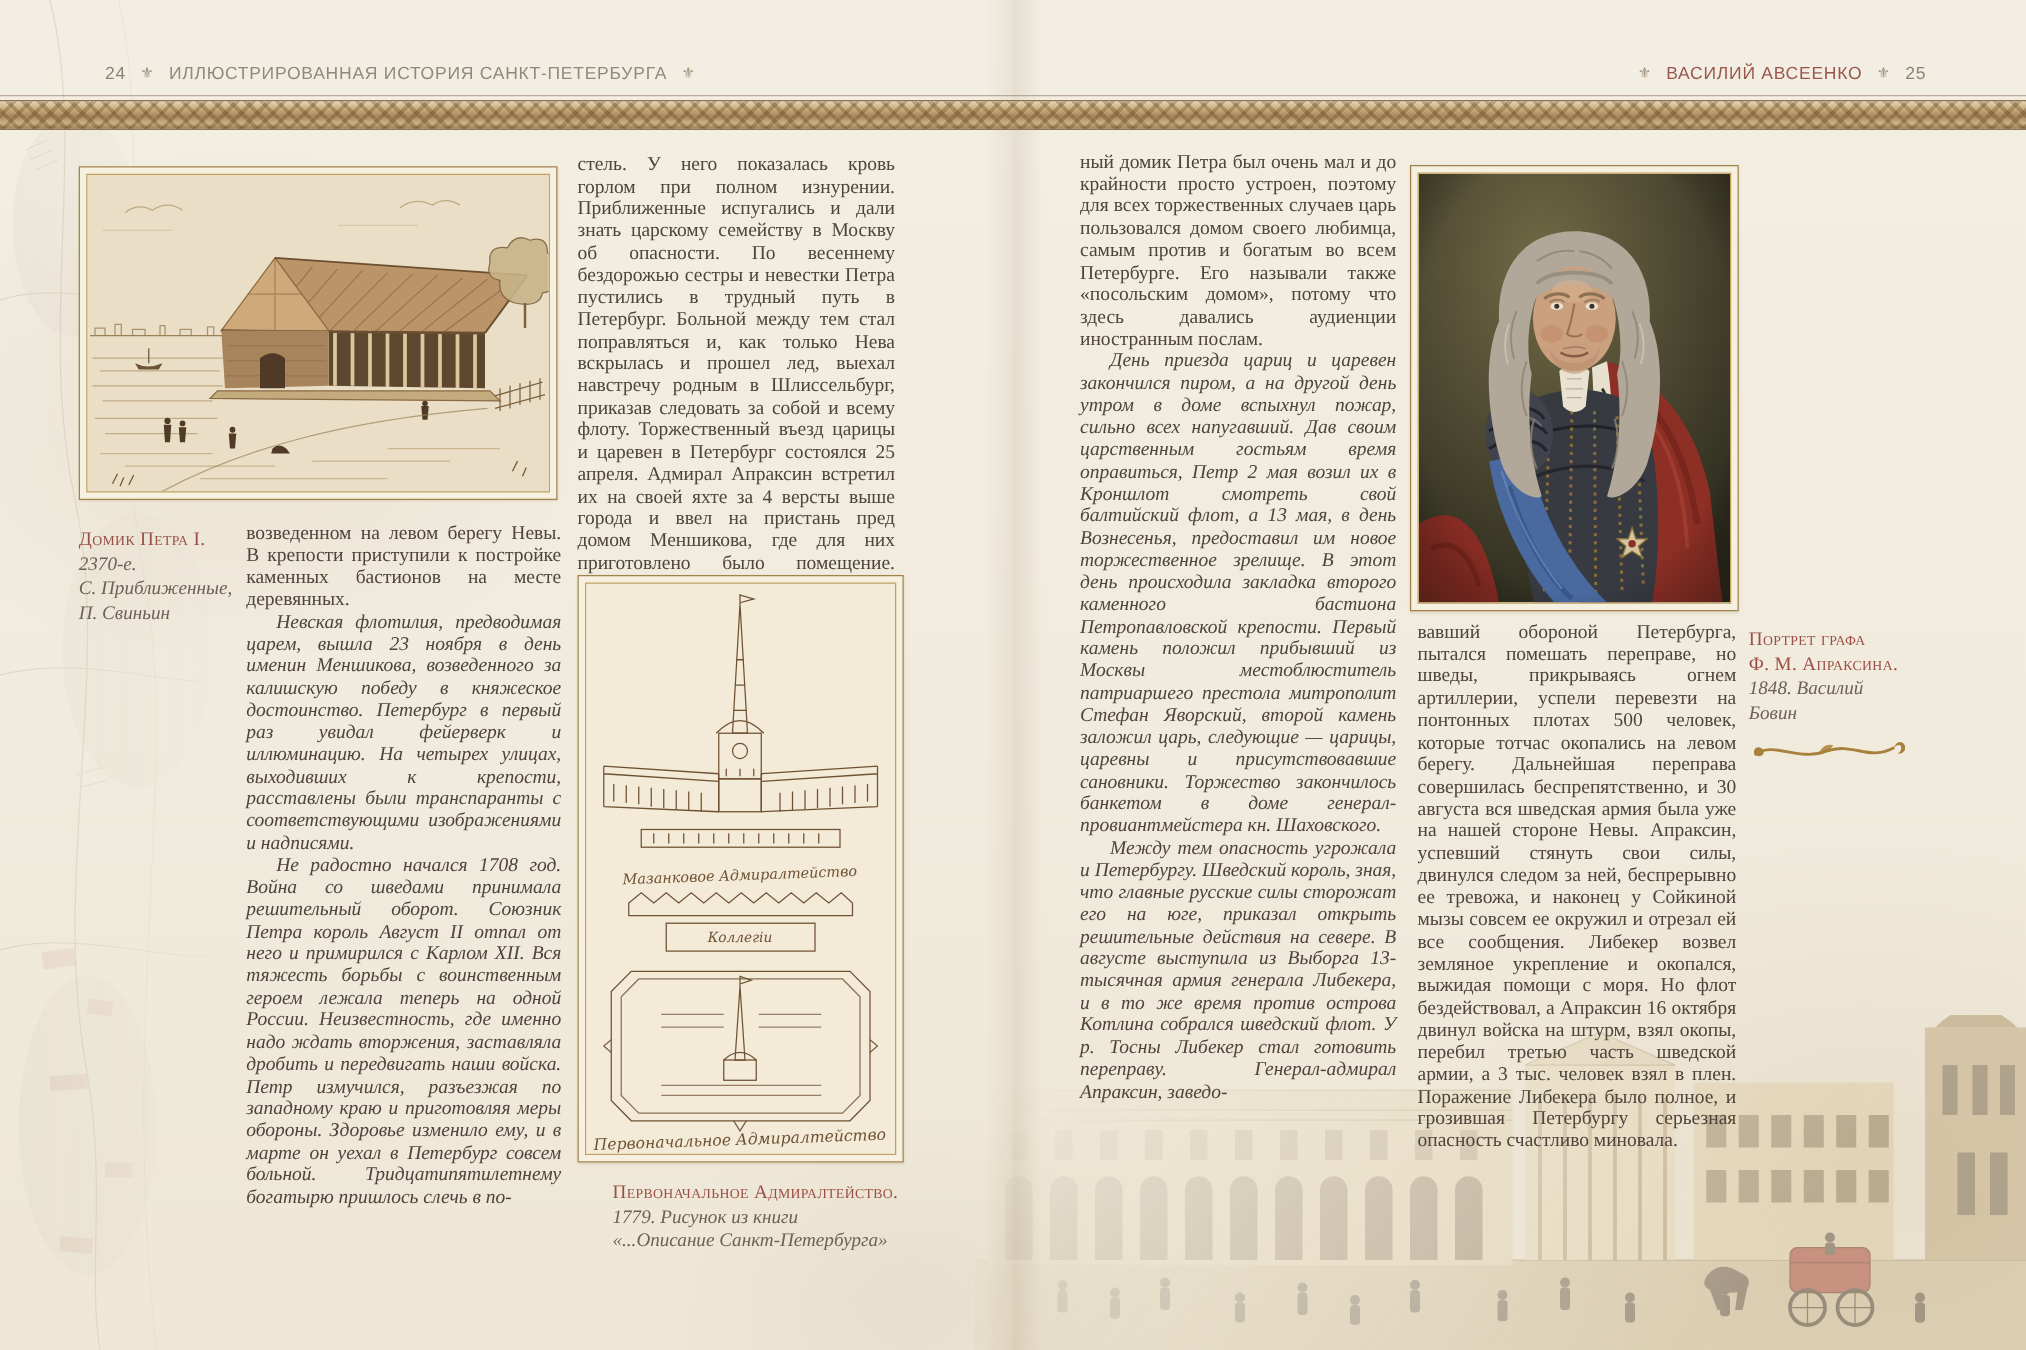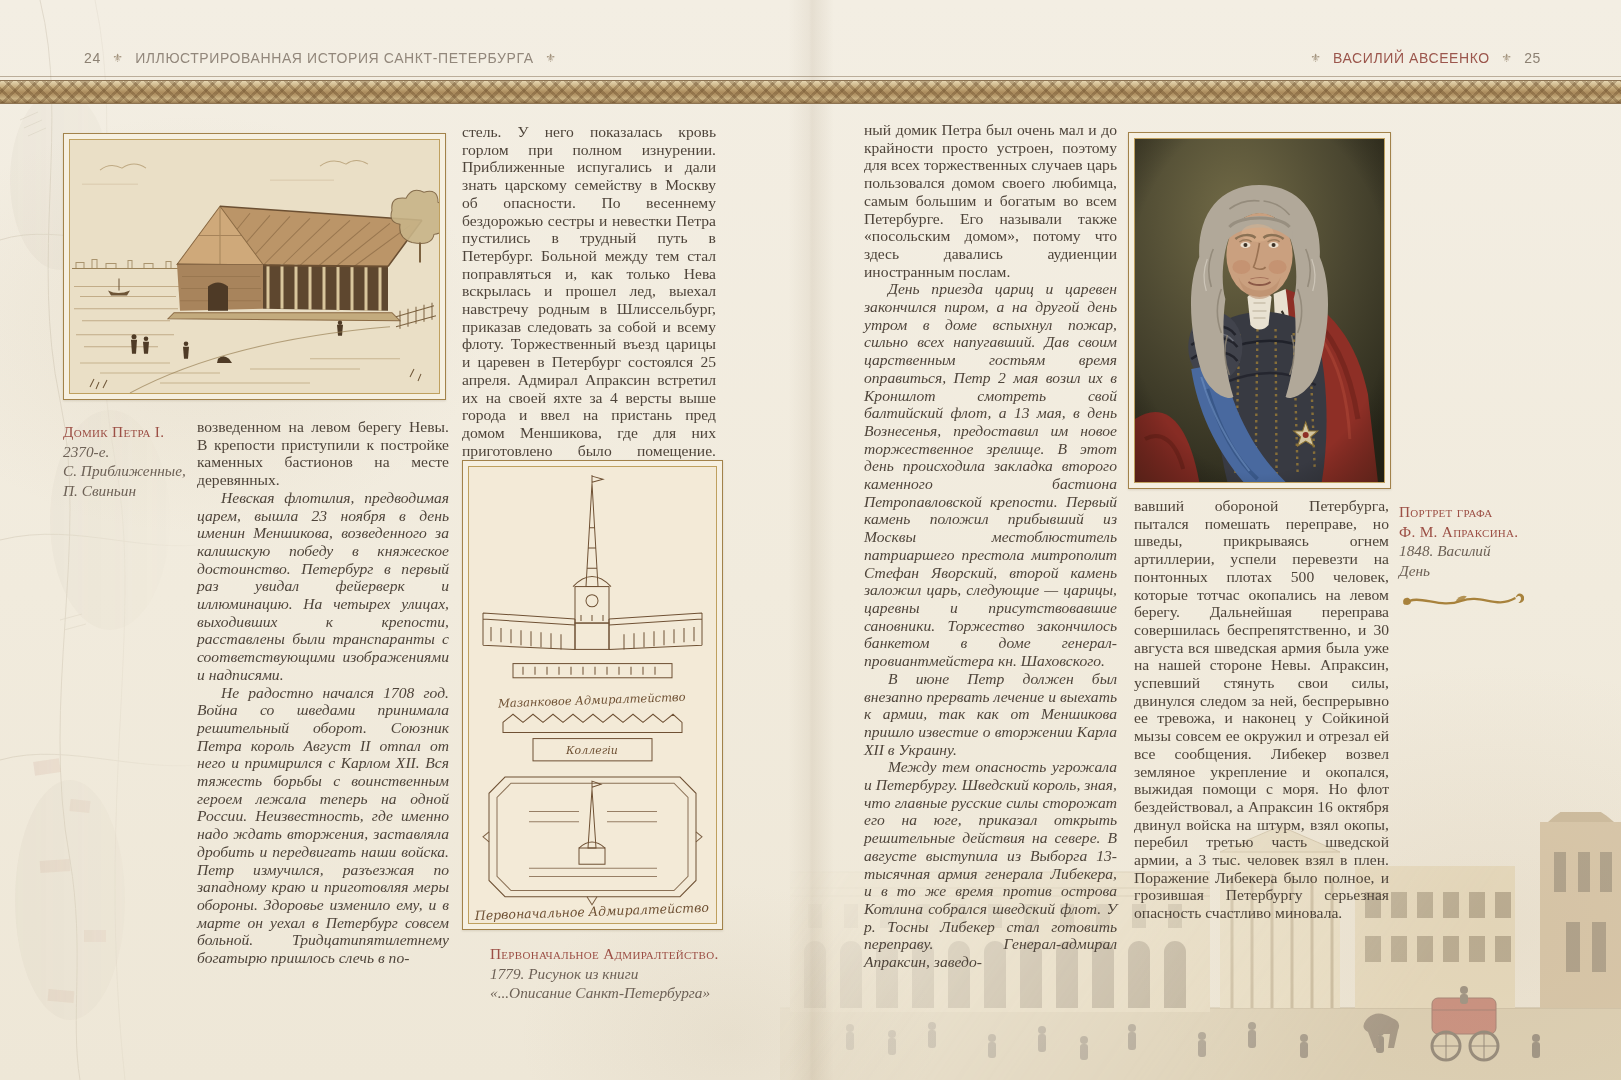--- a/index.html
+++ b/index.html
@@ -314,23 +314,22 @@
     </div>
   </figure>
 
   <div class="cap" style="left:490px;top:944px;width:270px;">
     <span class="cap-t">Первоначальное Адмиралтейство.</span>
     <span class="cap-d">1779. Рисунок из книги</span>
     <span class="cap-d">«...Описание Санкт-Петербурга»</span>
   </div>
 
   <div class="col" style="left:864px;top:121px;width:253px;">
-    <p>ный домик Петра был очень мал и до крайности просто устроен, поэтому для всех торжественных случаев царь пользовался домом своего любимца, самым большим и богатым во всем Петербурге. Его называли также «посольским домом», потому что здесь давались аудиенции иностранным послам.</p>
+    <p>ный домик Петра был очень мал и до крайности просто устроен, поэтому для всех торжественных случаев царь пользовался домом своего любимца, самым против и богатым во всем Петербурге. Его называли также «посольским домом», потому что здесь давались аудиенции иностранным послам.</p>
     <p class="ind">День приезда цариц и царевен закончился пиром, а на другой день утром в доме вспыхнул пожар, сильно всех напугавший. Дав своим царственным гостьям время оправиться, Петр 2 мая возил их в Кроншлот смотреть свой балтийский флот, а 13 мая, в день Вознесенья, предоставил им новое торжественное зрелище. В этот день происходила закладка второго каменного бастиона Петропавловской крепости. Первый камень положил прибывший из Москвы местоблюститель патриаршего престола митрополит Стефан Яворский, второй камень заложил царь, следующие — царицы, царевны и присутствовавшие сановники. Торжество закончилось банкетом в доме генерал-провиантмейстера кн. Шаховского.</p>
-    <p class="ind">В июне Петр должен был внезапно прервать лечение и выехать к армии, так как от Меншикова пришло известие о вторжении Карла XII в Украину.</p>
     <p class="ind">Между тем опасность угрожала и Петербургу. Шведский король, зная, что главные русские силы сторожат его на юге, приказал открыть решительные действия на севере. В августе выступила из Выборга 13-тысячная армия генерала Либекера, и в то же время против острова Котлина собрался шведский флот. У р. Тосны Либекер стал готовить переправу. Генерал-адмирал Апраксин, заведо-</p>
   </div>
 
   <figure class="frame" style="left:1128px;top:132px;width:263px;height:357px;margin:0;">
     <div class="art">
       <svg viewBox="0 0 248 343" preserveAspectRatio="none">
         <defs>
           <radialGradient id="pbg" cx="40%" cy="22%" r="85%">
             <stop offset="0%" stop-color="#716a46"></stop>
               <stop offset="55%" stop-color="#4a4630"></stop>
@@ -415,21 +414,21 @@
   </figure>
 
   <div class="col" style="left:1134px;top:497px;width:255px;">
     <p>вавший обороной Петербурга, пытался помешать переправе, но шведы, прикрываясь огнем артиллерии, успели перевезти на понтонных плотах 500 человек, которые тотчас окопались на левом берегу. Дальнейшая переправа совершилась беспрепятственно, и 30 августа вся шведская армия была уже на нашей стороне Невы. Апраксин, успевший стянуть свои силы, двинулся следом за ней, беспрерывно ее тревожа, и наконец у Сойкиной мызы совсем ее окружил и отрезал ей все сообщения. Либекер возвел земляное укрепление и окопался, выжидая помощи с моря. Но флот бездействовал, а Апраксин 16 октября двинул войска на штурм, взял окопы, перебил третью часть шведской армии, а 3 тыс. человек взял в плен. Поражение Либекера было полное, и грозившая Петербургу серьезная опасность счастливо миновала.</p>
   </div>
 
   <div class="cap" style="left:1399px;top:502px;width:150px;">
     <span class="cap-t">Портрет графа</span>
     <span class="cap-t">Ф. М. Апраксина.</span>
     <span class="cap-d">1848. Василий</span>
-    <span class="cap-d">День</span>
+    <span class="cap-d">Бовин</span>
   </div>
 
   <div class="flourish" style="left:1400px;top:586px;width:124px;height:28px;">
     <svg viewBox="0 0 130 28" width="124" height="28">
       <path d="M4,18 C20,6 40,24 64,15 C86,7 100,24 121,12" stroke="#a8823c" stroke-width="2.4" fill="none"></path>
       <path d="M4,18 c-3,-5 4,-9 7,-4 c2,4 -3,7 -7,4 Z" fill="#a8823c"></path>
       <path d="M121,12 c6,-6 8,2 3,5 c5,1 9,-5 4,-9 c-3,-2 -6,0 -7,4 Z" fill="#a8823c"></path>
       <path d="M58,16 q4,-8 12,-6 q-6,8 -12,6 Z" fill="#a8823c" opacity=".85"></path>
     </svg>
   </div>

